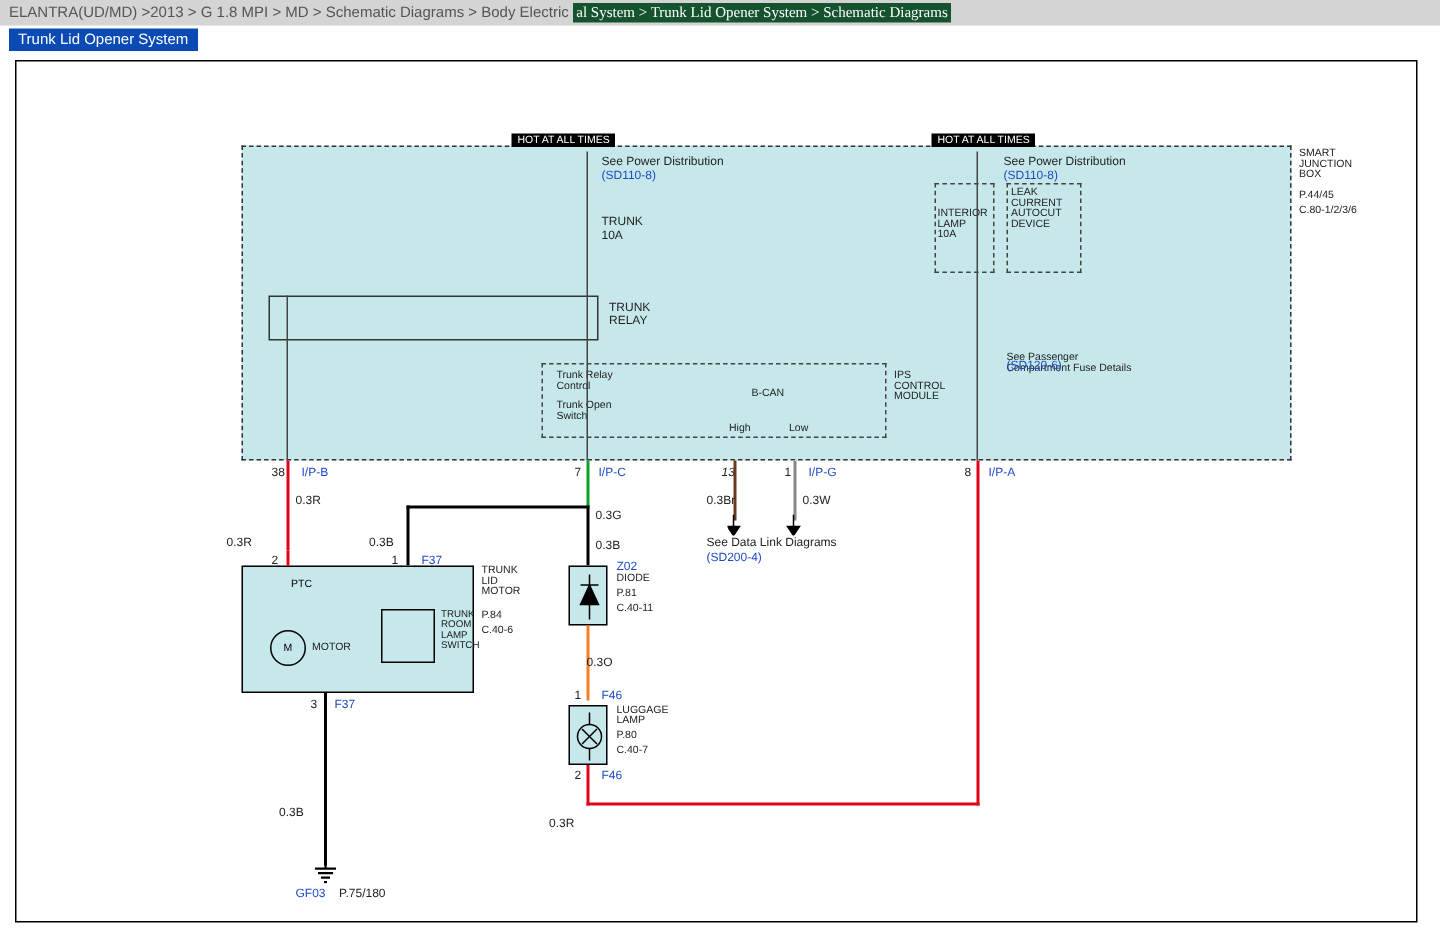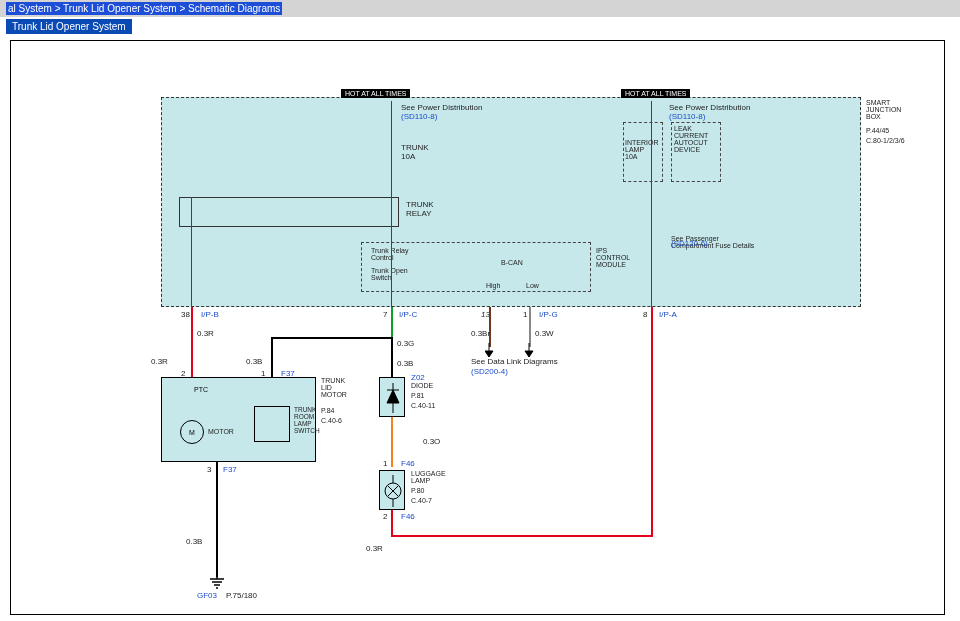--- a/index.html
+++ b/index.html
@@ -1,18 +1,18 @@
 <!DOCTYPE html>
 <html><head>
 <meta charset="utf-8">
 <style>
   * { box-sizing: border-box; margin: 0; padding: 0; }
   body { font-family: Arial, sans-serif; font-size: 9px; background: #fff; width: 960px; height: 621px; overflow: hidden; position: relative; }
   .breadcrumb { background: #d4d4d4; padding: 2px 6px; font-size: 10px; color: #555; display: flex; gap: 3px; align-items: center; }
-  .breadcrumb .highlight { background: #1d4ed8; color: #fff; padding: 1px 2px; }
+  .breadcrumb .highlight { background: #14532d; color: #fff; padding: 1px 2px; font-family: Liberation Serif, serif; }
   .sub-title { display: inline-block; background: #0a4ab5; color: #fff; padding: 2px 6px; font-size: 10px; margin: 2px 6px; }
   .main-frame { border: 1px solid #000; margin: 4px 10px; width: 935px; height: 575px; position: relative; background: #fff; }
   .title-bar { display: flex; justify-content: space-between; font-size: 11px; padding: 4px 8px; border-bottom: 1px solid #000; }
   .diagram-area { position: absolute; top: 26px; left: 0; right: 0; bottom: 0; }
   .lightblue-box { position: absolute; background: #c6e8eb; border: 1.5px dashed #333; }
   .abs { position: absolute; }
   .wire-red { background: #e2001a; }
   .wire-green { background: #0aa02b; }
   .wire-black { background: #000; }
   .wire-brown { background: #6a3a1e; }
@@ -26,20 +26,21 @@
   .dash-box { border: 1px dashed #444; background: transparent; }
   .small-box { border: 1px solid #000; background: #c6e8eb; }
 </style>
 </head>
 <body>
 
 
 
 
 <div class="breadcrumb">
+  <span>ELANTRA(UD/MD) &gt;2013 &gt; G 1.8 MPI &gt; MD &gt; Schematic Diagrams &gt; Body Electric</span>
     <span class="highlight">al System &gt; Trunk Lid Opener System &gt; Schematic Diagrams</span>
 </div>
 <div class="sub-title">Trunk Lid Opener System</div>
 
 <div class="main-frame">
 
   <div class="diagram-area">
 
     <div class="lightblue-box abs" style="left:150px; top:30px; width:700px; height:210px;"></div>
 
@@ -153,21 +154,21 @@
       <svg width="26" height="40">
           <path d="M13 5 L13 12 M7 12 L19 12 M13 12 L7 25 L19 25 Z M13 25 L13 35" stroke="#000" fill="#000" stroke-width="1"></path>
         </svg>
     </div>
     <div class="abs txt-blue" style="left:400px; top:306px;">Z02</div>
     <div class="abs txt" style="left:400px; top:315px; font-size:7px;">DIODE</div>
     <div class="abs txt" style="left:400px; top:325px; font-size:7px;">P.81</div>
     <div class="abs txt" style="left:400px; top:335px; font-size:7px;">C.40-11</div>
 
     <div class="abs vwire wire-orange" style="left:380px; top:350px; height:50px;"></div>
-    <div class="abs txt" style="left:396px; top:370px;padding-left:16px;">0.3O</div>
+    <div class="abs txt" style="left:380px; top:370px;">0.3O</div>
     <div class="abs txt" style="left:372px; top:392px;">1</div>
     <div class="abs txt-blue" style="left:390px; top:392px;">F46</div>
 
     <div class="abs small-box" style="left:368px; top:403px; width:26px; height:40px;">
       <svg width="26" height="40">
           <circle cx="13" cy="20" r="8" stroke="#000" fill="none"></circle>
           <path d="M8 15 L18 25 M18 15 L8 25 M13 4 L13 12 M13 28 L13 36" stroke="#000" stroke-width="1"></path>
         </svg>
     </div>
     <div class="abs txt" style="left:400px; top:403px; white-space:pre; font-size:7px;">LUGGAGE

